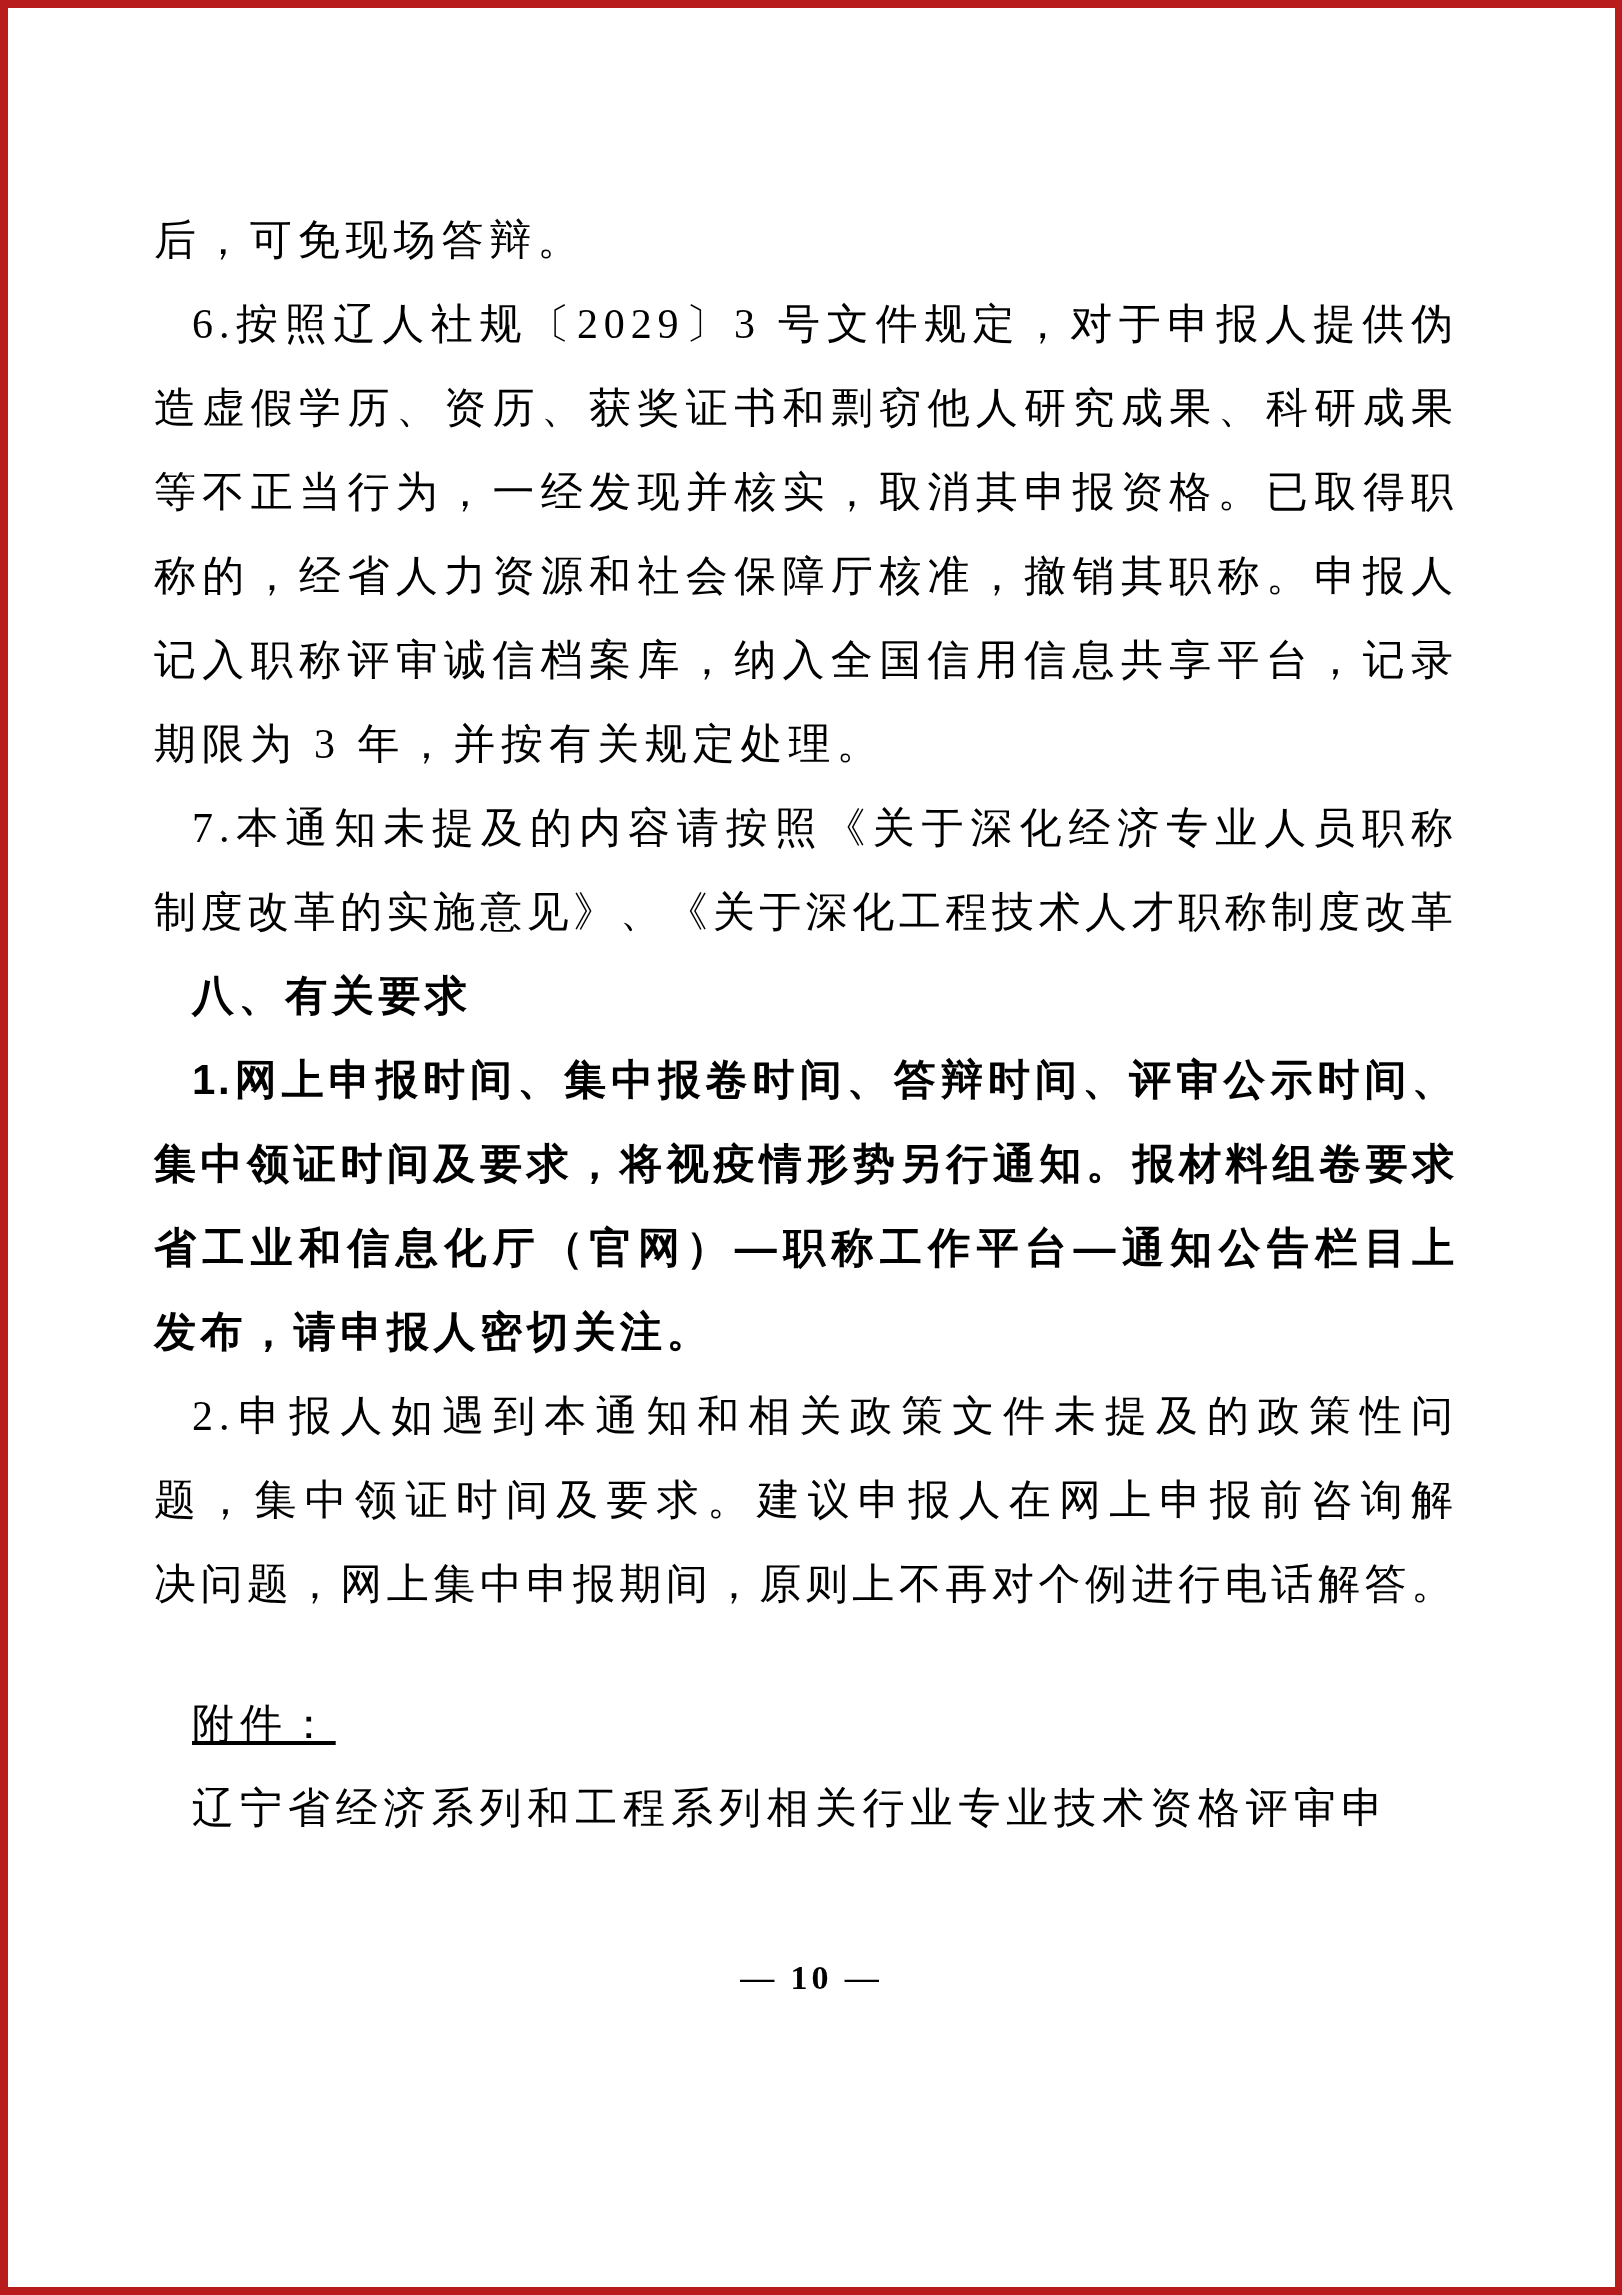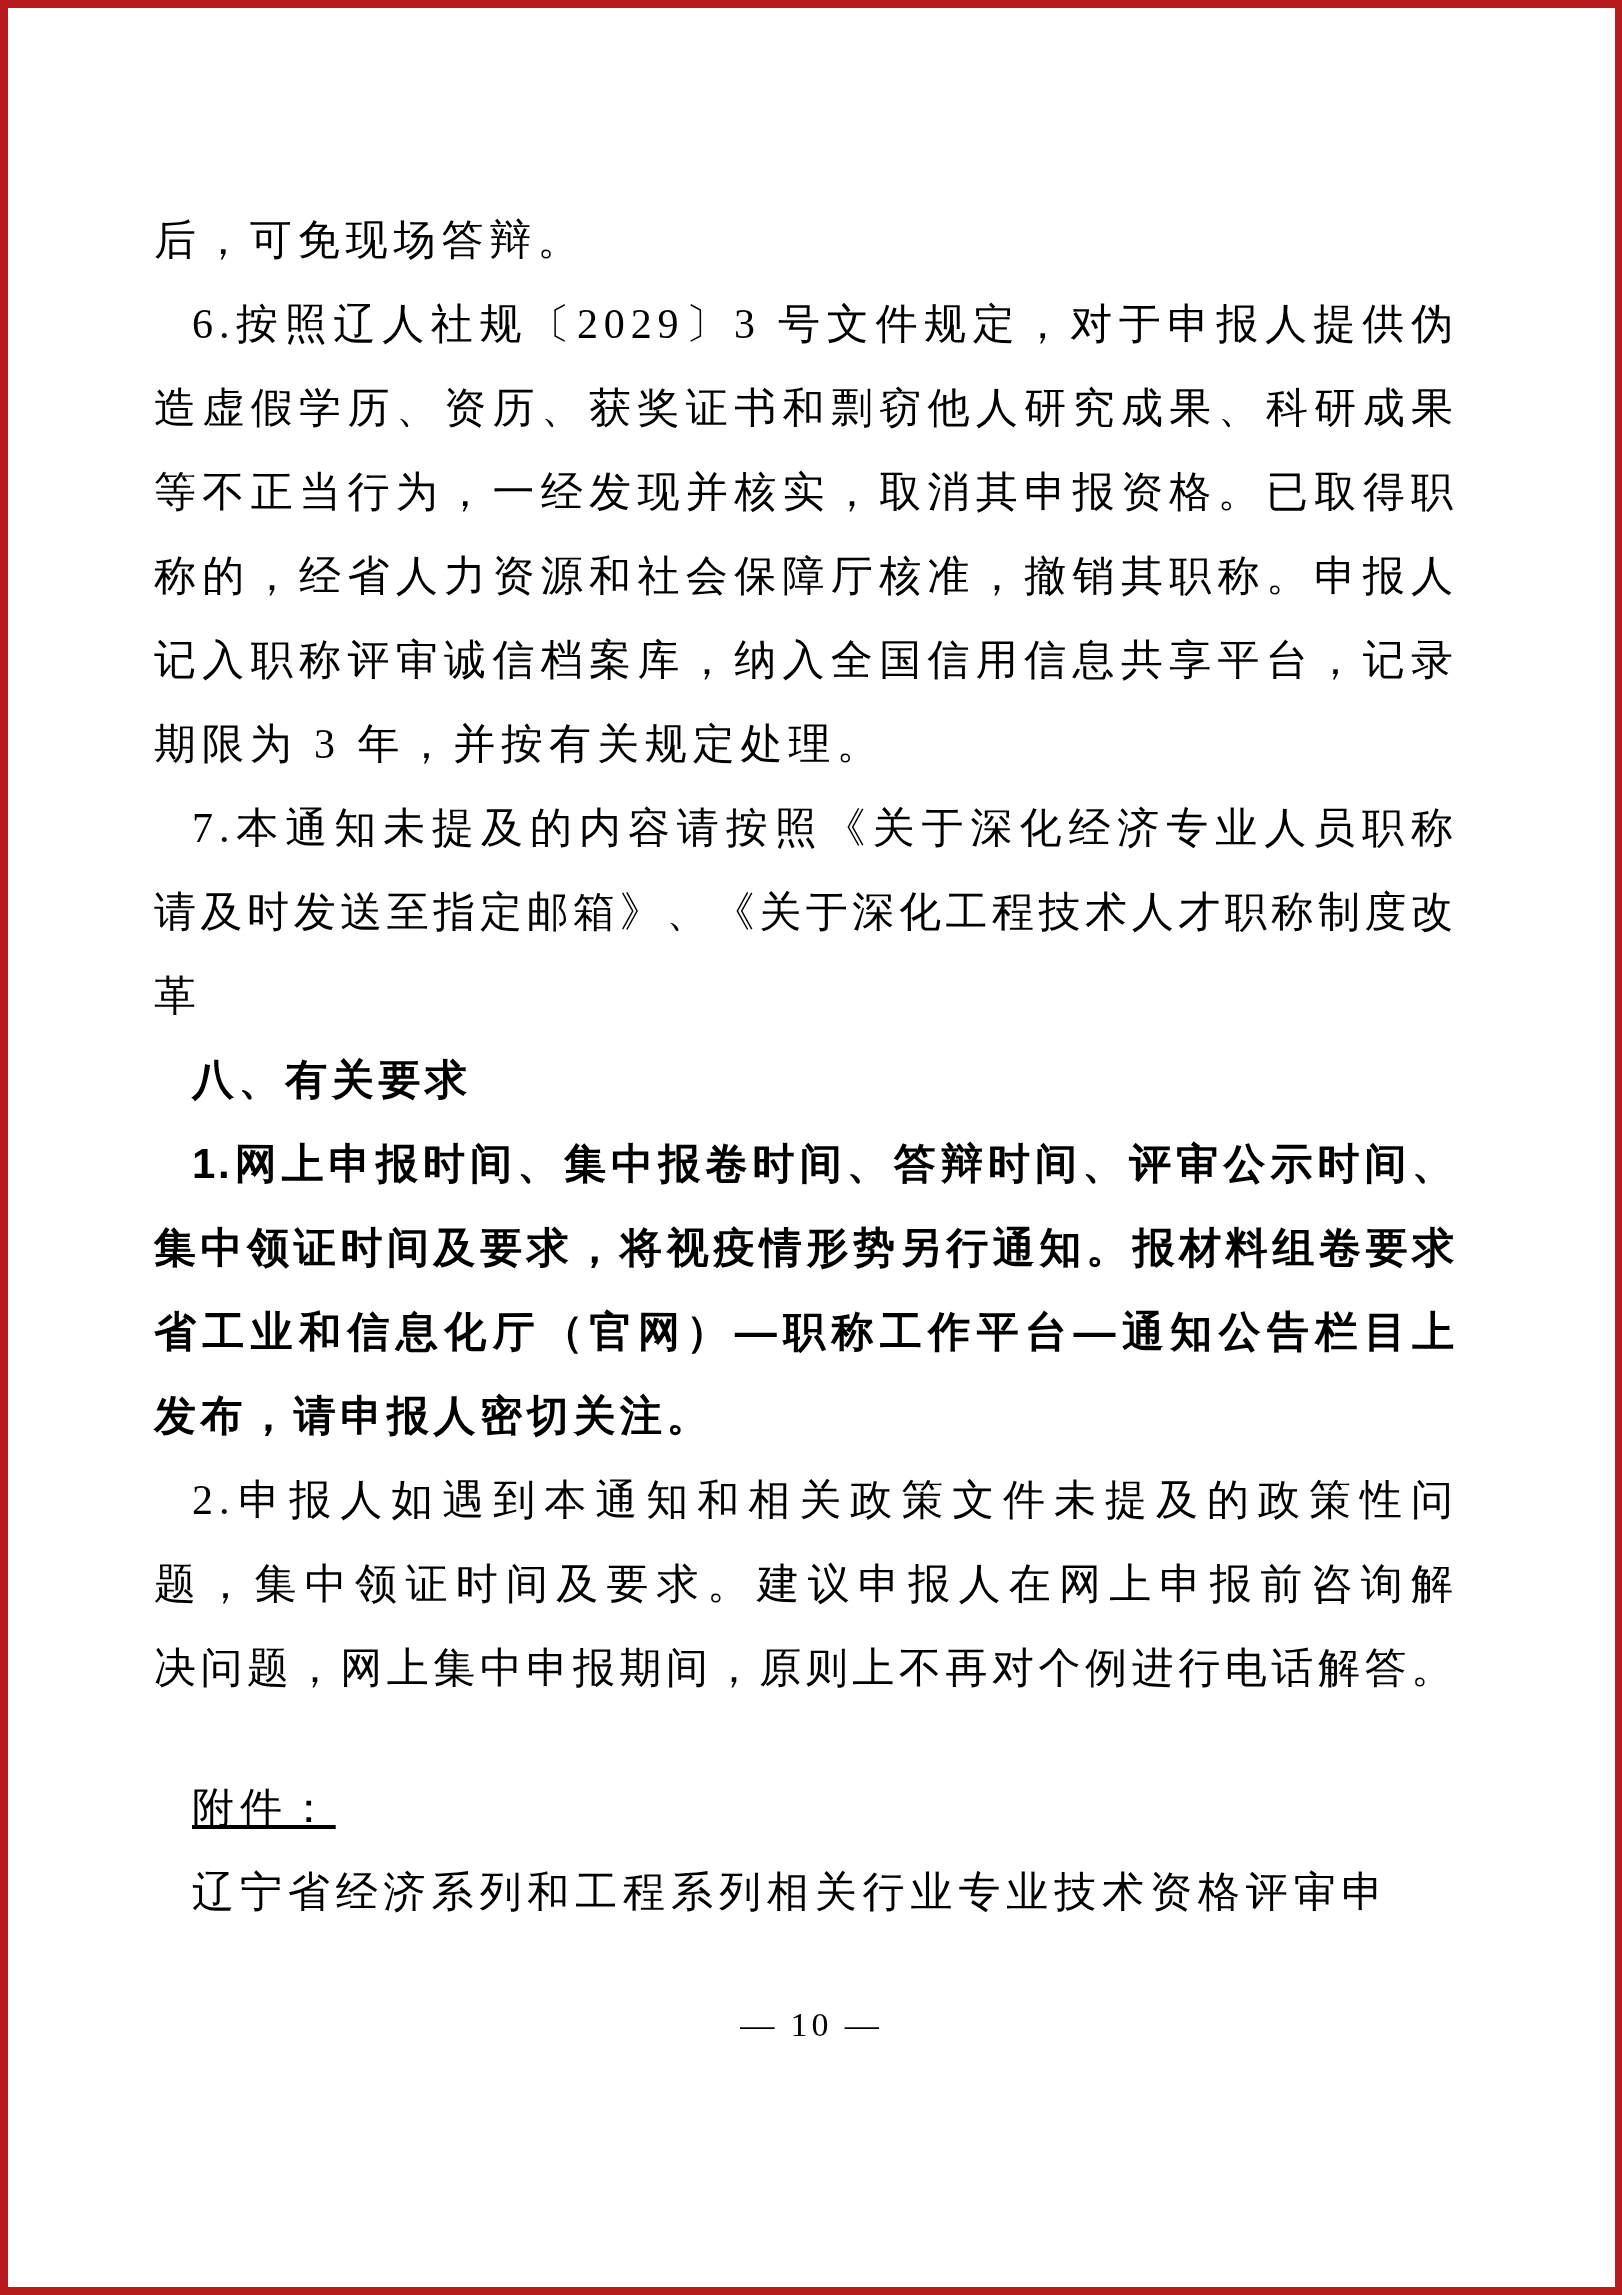--- a/index.html
+++ b/index.html
@@ -47,40 +47,41 @@
     letter-spacing: 2.6px;
   }
   .gap-before {
     margin-top: 56px;
     text-decoration: underline;
   }
   .page-number {
     position: absolute;
     left: 0;
     right: 0;
-    top: 1998px;
+    top: 1951px;
     text-align: center;
     font-size: 34px;
     letter-spacing: 3.9px;
     font-family: "Liberation Serif", "DejaVu Serif", serif;
+    font-weight: bold;
   }
 </style>
 </head>
 <body>
 
 <div class="page">
   <div class="line">后，可免现场答辩。</div>
   <div class="line fill indent">6.按照辽人社规〔2029〕3 号文件规定，对于申报人提供伪</div>
   <div class="line fill">造虚假学历、资历、获奖证书和剽窃他人研究成果、科研成果</div>
   <div class="line fill">等不正当行为，一经发现并核实，取消其申报资格。已取得职</div>
   <div class="line fill">称的，经省人力资源和社会保障厅核准，撤销其职称。申报人</div>
   <div class="line fill">记入职称评审诚信档案库，纳入全国信用信息共享平台，记录</div>
   <div class="line">期限为 3 年，并按有关规定处理。</div>
   <div class="line fill indent">7.本通知未提及的内容请按照《关于深化经济专业人员职称</div>
-  <div class="line fill long">请及时发送至指定邮箱》、《关于深化工程技术人才职称制度改革</div>
+  <div class="line fill long">制度改革的实施意见》、《关于深化工程技术人才职称制度改革</div>
   <div class="line bold indent">八、有关要求</div>
   <div class="line fill bold indent long">1.网上申报时间、集中报卷时间、答辩时间、评审公示时间、</div>
   <div class="line fill bold">集中领证时间及要求，将视疫情形势另行通知。报材料组卷要求</div>
   <div class="line fill bold">省工业和信息化厅（官网）—职称工作平台—通知公告栏目上</div>
   <div class="line bold">发布，请申报人密切关注。</div>
   <div class="line fill indent">2.申报人如遇到本通知和相关政策文件未提及的政策性问</div>
   <div class="line fill">题，集中领证时间及要求。建议申报人在网上申报前咨询解</div>
   <div class="line fill long">决问题，网上集中申报期间，原则上不再对个例进行电话解答。</div>
   <div class="line indent gap-before">附件：</div>
   <div class="line indent">辽宁省经济系列和工程系列相关行业专业技术资格评审申</div>

